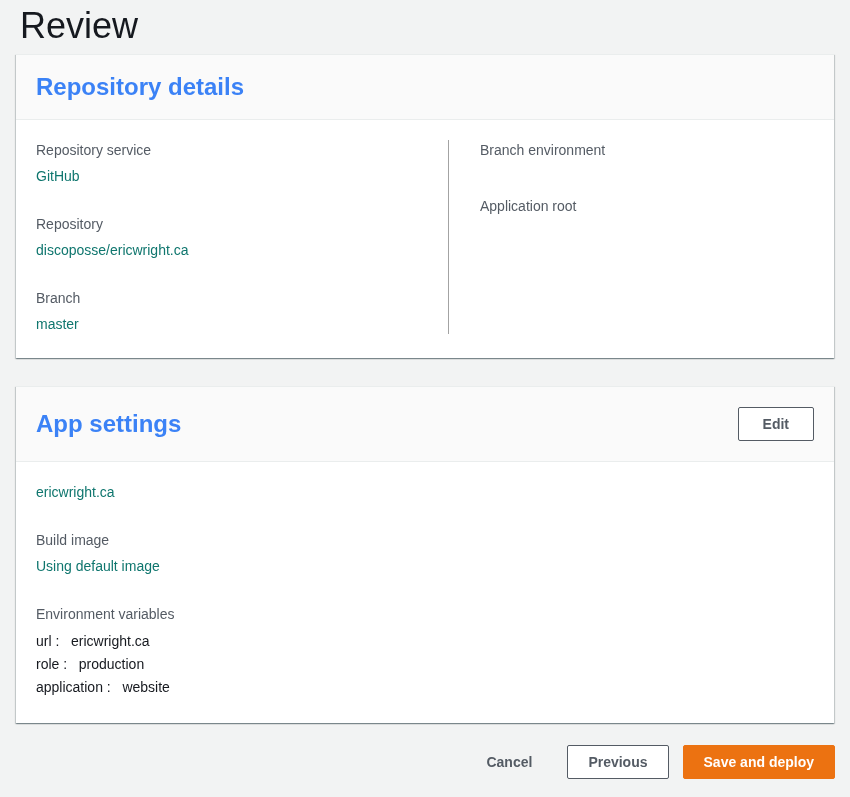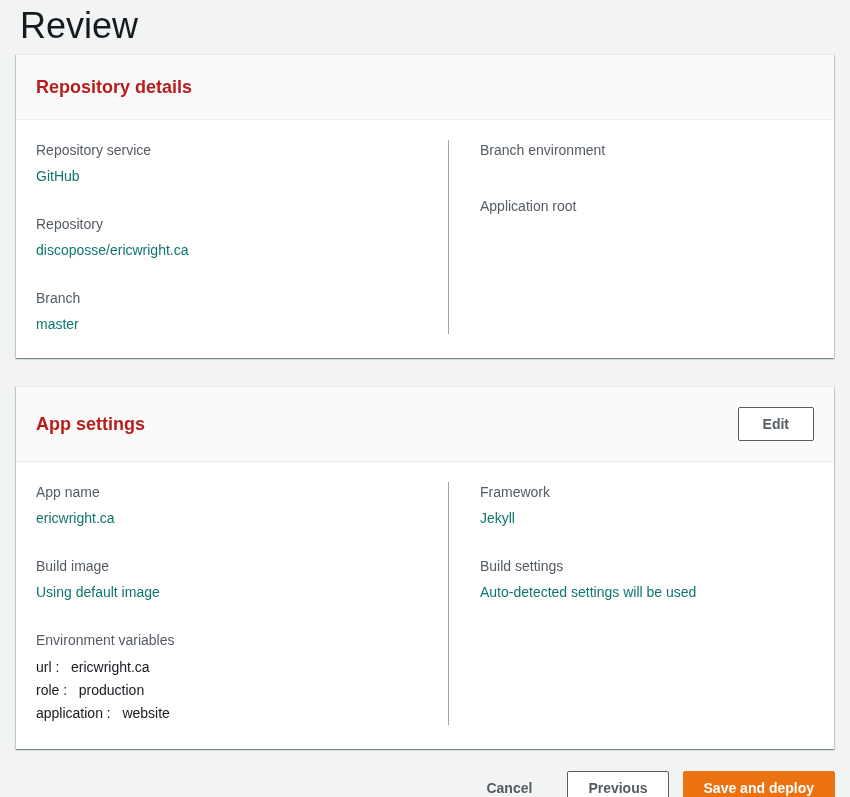--- a/index.html
+++ b/index.html
@@ -31,23 +31,23 @@
   .card-header {
     background: #fafafa;
     border-bottom: 1px solid #eaeded;
     padding: 20px;
     display: flex;
     align-items: center;
     justify-content: space-between;
     min-height: 65px;
   }
   .card-title {
-    font-size: 18px;
+    font-size: 24px;
     font-weight: 700;
-    color: #b91c1c;
+    color: #3b82f6;
     line-height: 24px;
     text-align: center;
   }
   .card-body {
     display: flex;
     align-items: stretch;
     padding: 20px 20px 24px 20px;
     gap: 48px;
   }
   .col {
@@ -147,44 +147,33 @@
 </section>
 
 <section class="card card-2">
   <div class="card-header">
     <h2 class="card-title">App settings</h2>
     <button class="btn btn-normal btn-edit">Edit</button>
   </div>
   <div class="card-body">
     <div class="col col-left">
       <div class="field">
-        <div class="field-label">App name</div>
         <div class="field-value">ericwright.ca</div>
       </div>
       <div class="field">
         <div class="field-label">Build image</div>
         <div class="field-value">Using default image</div>
       </div>
       <div class="field">
         <div class="field-label">Environment variables</div>
         <div class="env-line">url :   ericwright.ca</div>
         <div class="env-line">role :   production</div>
         <div class="env-line">application :   website</div>
       </div>
     </div>
-    <div class="col col-right">
-      <div class="field">
-        <div class="field-label">Framework</div>
-        <div class="field-value">Jekyll</div>
-      </div>
-      <div class="field">
-        <div class="field-label">Build settings</div>
-        <div class="field-value">Auto-detected settings will be used</div>
-      </div>
-    </div>
   </div>
 </section>
 
 <div class="footer-actions">
   <button class="btn btn-link">Cancel</button>
   <button class="btn btn-normal">Previous</button>
   <button class="btn btn-primary">Save and deploy</button>
 </div>
 
 </body></html>

